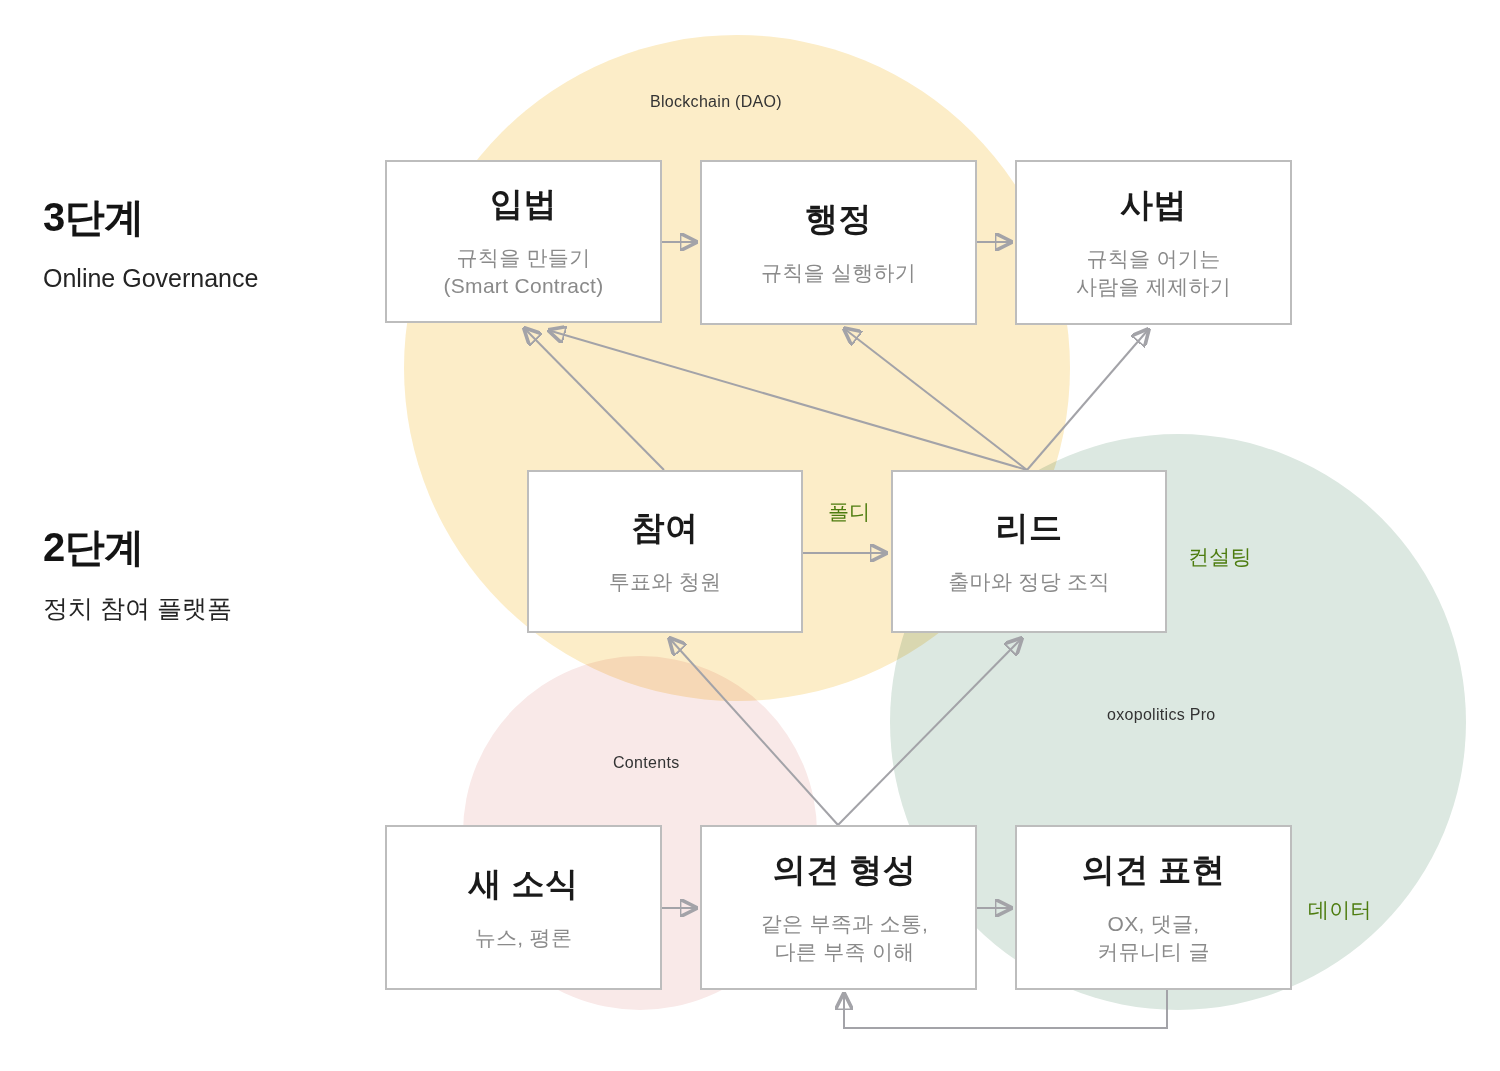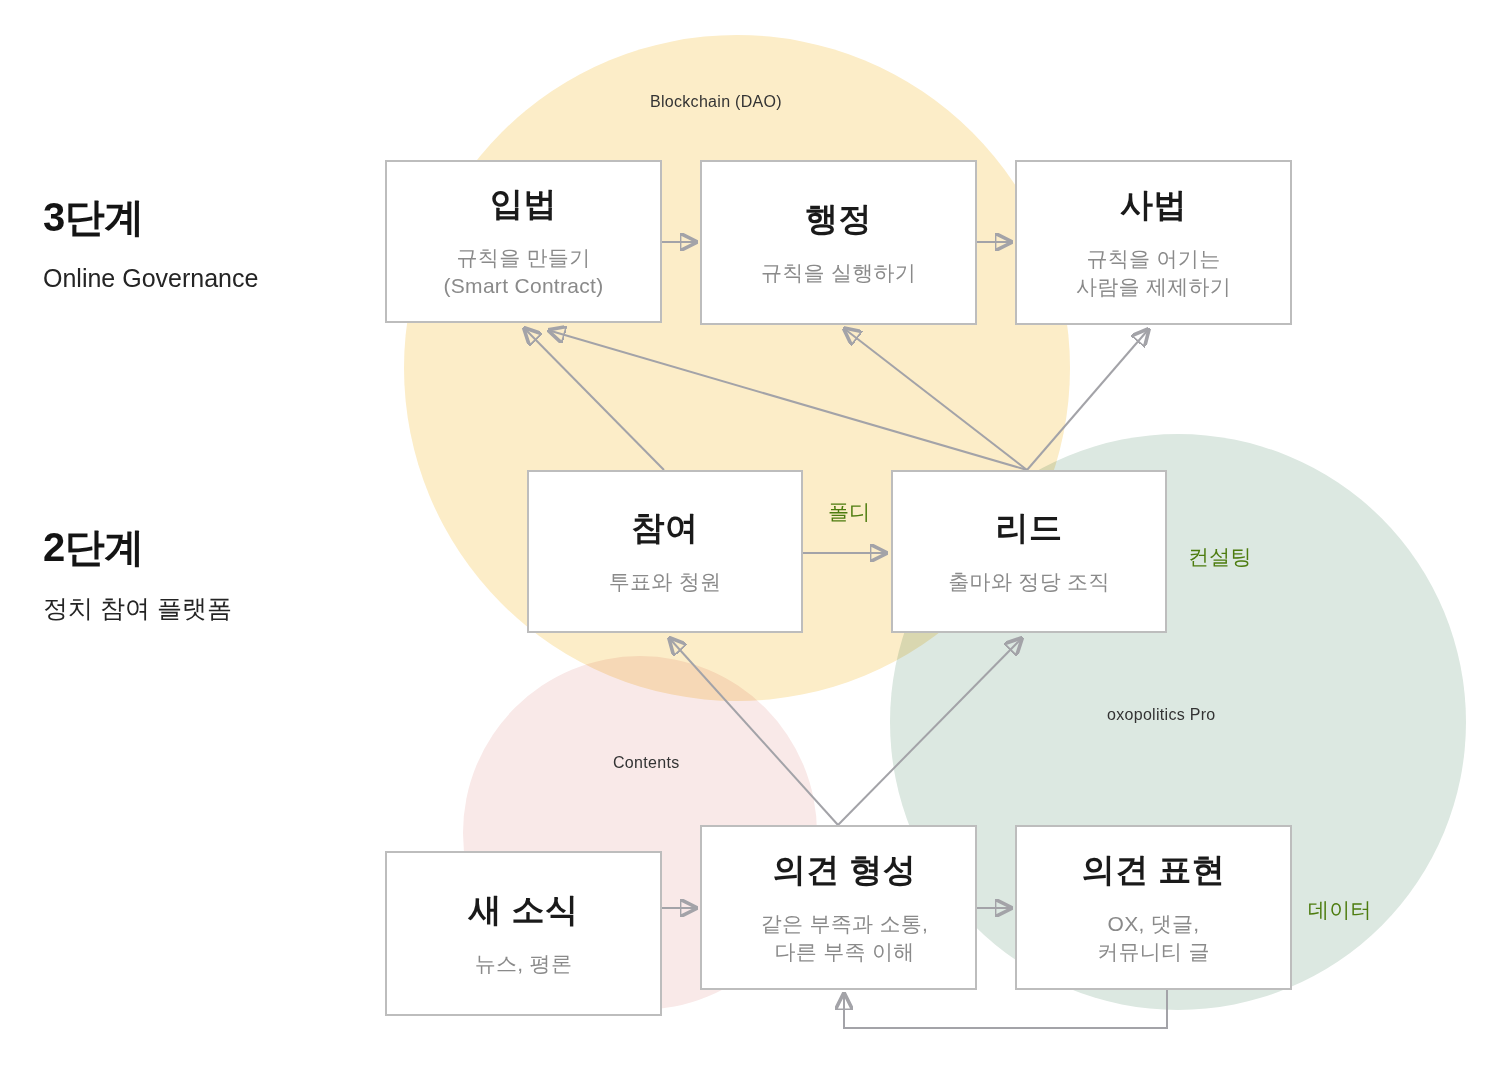--- a/index.html
+++ b/index.html
@@ -21,21 +21,21 @@
          display:flex; flex-direction:column; align-items:center; justify-content:center;
          gap:20px; text-align:center; z-index:3; }
   .box-title { font-size:33px; font-weight:700; color:#1a1a1a; line-height:1.25; letter-spacing:0.5px; }
   .box-desc  { font-size:21px; color:#8a8a8a; line-height:28px; white-space:pre-line; letter-spacing:0.3px; }
 
   #box-legislation        { left:385px;  top:160px; width:277px; height:163px; }
   #box-executive          { left:700px;  top:160px; width:277px; height:165px; }
   #box-judiciary          { left:1015px; top:160px; width:277px; height:165px; }
   #box-participation      { left:527px;  top:470px; width:276px; height:163px; }
   #box-lead               { left:891px;  top:470px; width:276px; height:163px; }
-  #box-news               { left:385px;  top:825px; width:277px; height:165px;margin-top:26px; }
+  #box-news               { left:385px;  top:825px; width:277px; height:165px; }
   #box-opinion-forming    { left:700px;  top:825px; width:277px; height:165px;padding-left:12px; }
   #box-opinion-expression { left:1015px; top:825px; width:277px; height:165px; }
 
   
   .stage { position:absolute; left:35px; z-index:3;margin-left:8px; }
   #stage-3 { top:190px; } #stage-2 { top:520px; } #stage-1 { top:850px; }
   .stage-title { font-size:40px; font-weight:700; color:#141414; letter-spacing:-0.5px; }
   .stage-sub   { font-size:25px; color:#242424; margin-top:16px; line-height:34px; white-space:pre-line; }
 
   

